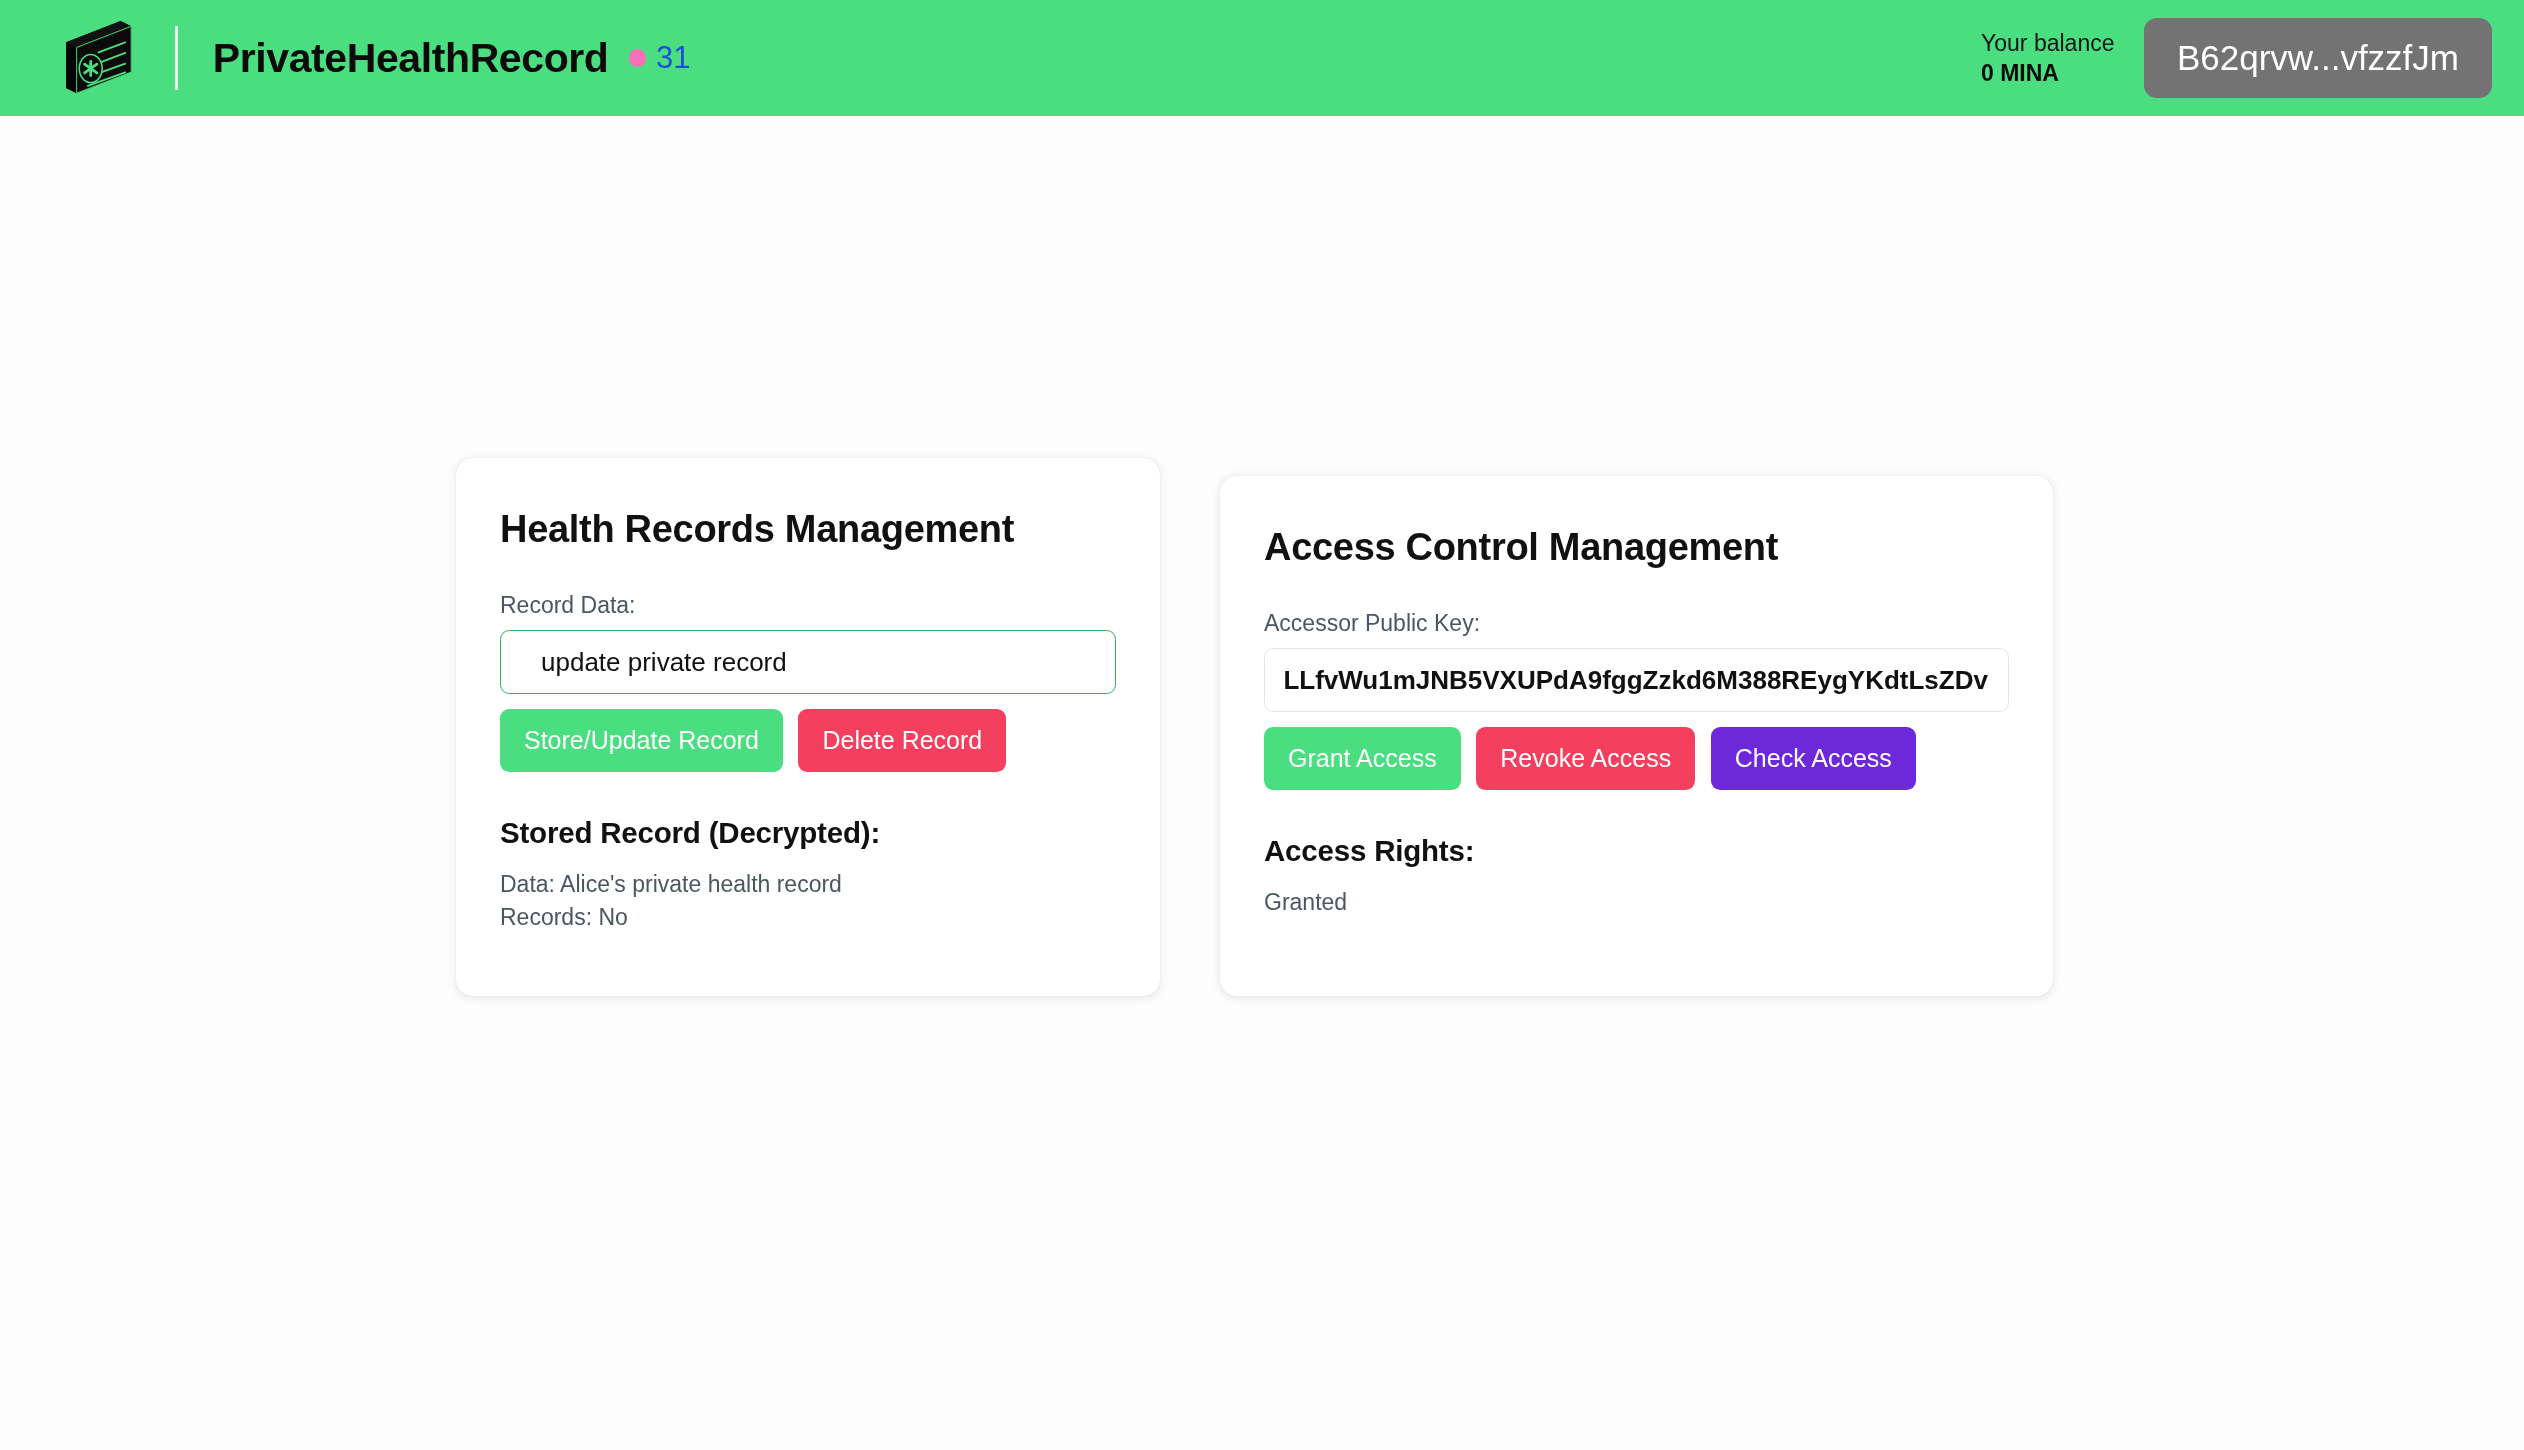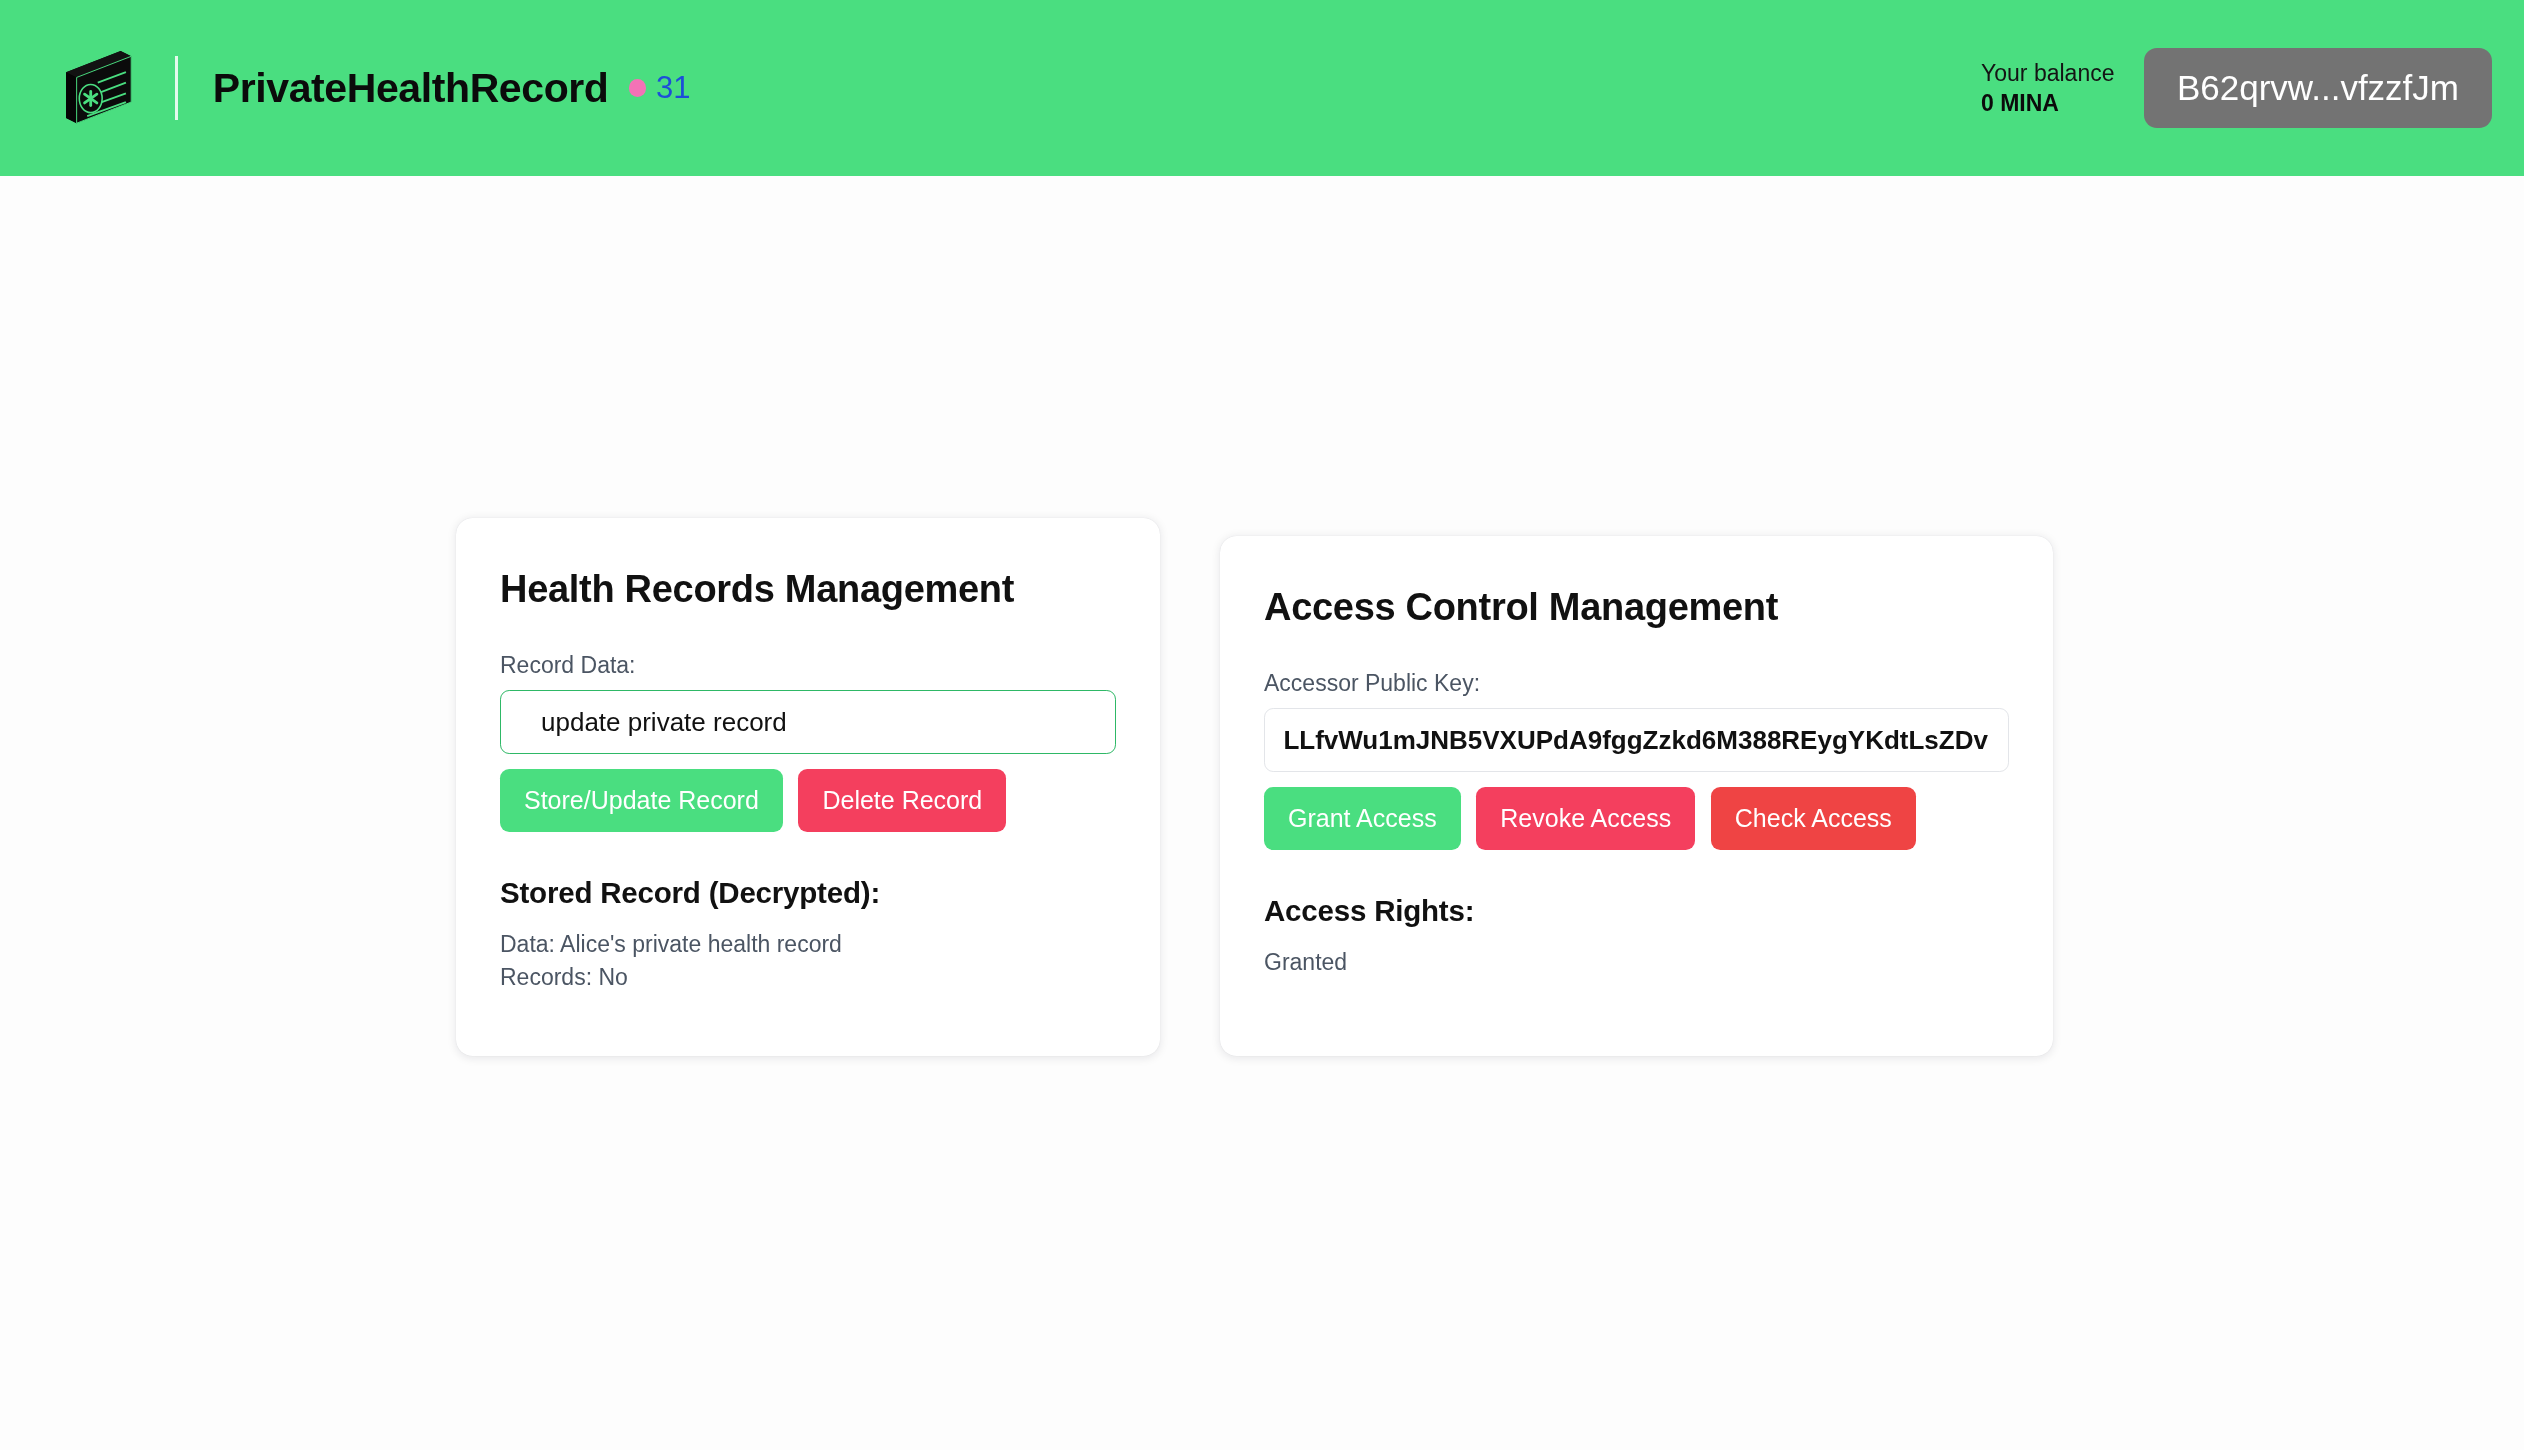--- a/index.html
+++ b/index.html
@@ -12,21 +12,21 @@
     width: 2525px;
     height: 1451px;
     background: #fdfdfd;
     font-family: "Liberation Sans", sans-serif;
     overflow: hidden;
     position: relative;
   }
 
   
   .app-header {
-    height: 176px;
+    height: 116px;
     background: #4ade80;
     display: flex;
     align-items: center;
     padding: 0 33px 0 52px;
     position: relative;
   }
   .brand-left {
     display: flex;
     align-items: center;
     flex: 0 0 auto;
@@ -169,21 +169,21 @@
     color: #ffffff;
     font-size: 25px;
     font-family: inherit;
     padding: 17.5px 24px;
     cursor: pointer;
     white-space: nowrap;
     line-height: 1.1;
   }
   .btn-green { background: #4ade80; }
   .btn-red   { background: #f43f5e; }
-  .btn-slate { background: #ef4444; }
+  .btn-slate { background: #6d28d9; }
 
   .section-heading {
     font-size: 29.5px;
     font-weight: bold;
     color: #111111;
     margin-top: 44px;
     margin-bottom: 0;
     letter-spacing: -0.2px;
   }
   .result-text {

